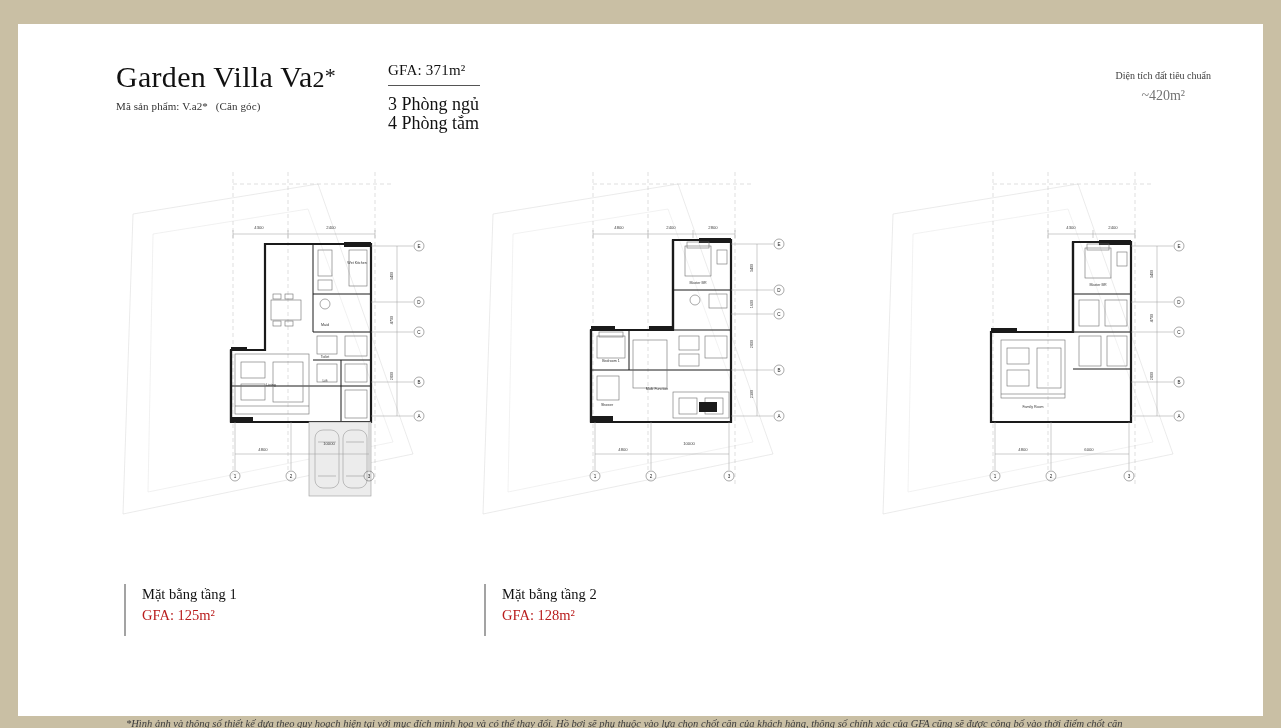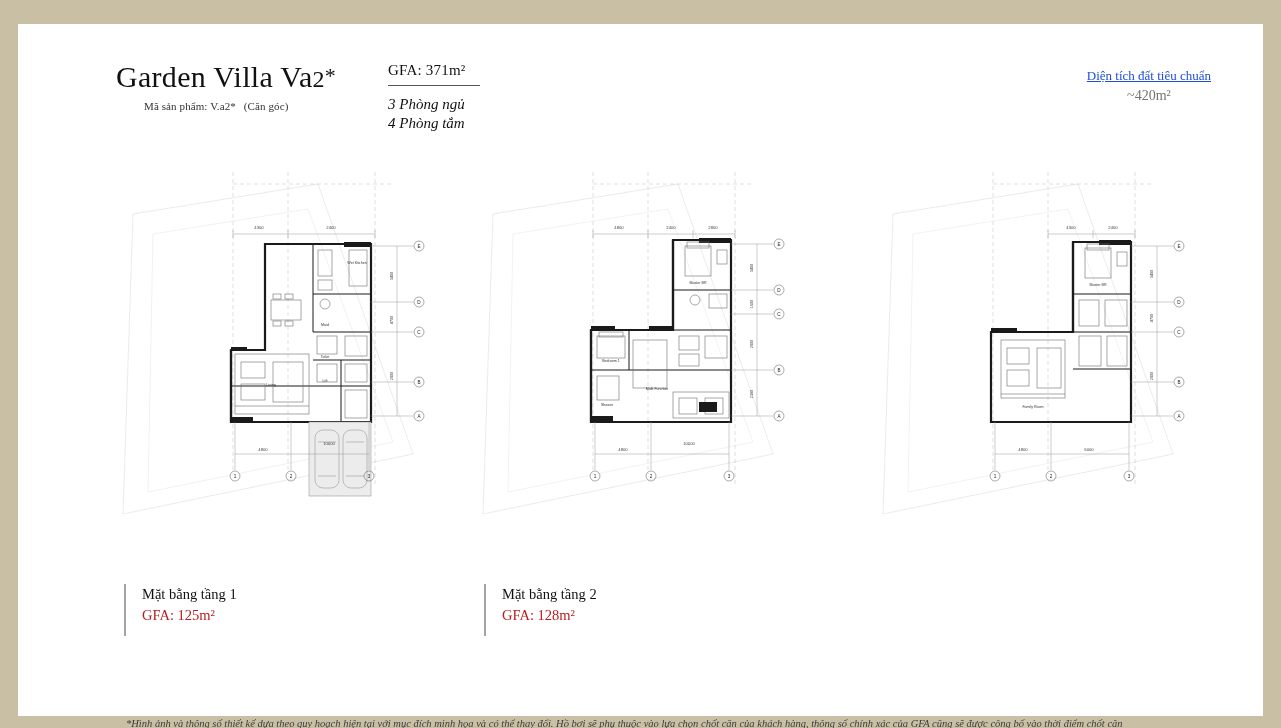--- a/index.html
+++ b/index.html
@@ -58,21 +58,20 @@
   .main-title .star {
     font-size: 22px;
     vertical-align: 4px;
   }
   .product-code {
     margin-top: 6px;
     font-family: "Liberation Serif", serif;
     font-size: 11px;
     color: #333;
     letter-spacing: 0.1px;
-    margin-left: 28px;
   }
   .product-code .corner {
     margin-left: 8px;
   }
 
   .gfa-block {
     position: absolute;
     left: 370px;
     top: 38px;
     width: 190px;
@@ -83,37 +82,35 @@
     padding-bottom: 6px;
     letter-spacing: 0.2px;
   }
   .gfa-rule {
     width: 92px;
     height: 1px;
     background: #555;
     margin-bottom: 9px;
   }
   .gfa-line {
-    font-size: 15px;
+    font-size: 18px;
     line-height: 19px;
     color: #111;
-    font-style: italic;
   }
 
   .land-block {
     position: absolute;
     right: 52px;
     top: 42px;
     text-align: center;
     line-height: 20px;
   }
   .land-title {
-    font-size: 13px;
-    color: #1d4ed8;
-    text-decoration: underline;
+    font-size: 10px;
+    color: #404040;
   }
   .land-value {
     font-size: 14px;
     color: #737373;
   }
 
   
   .plans {
     position: absolute;
     left: 0;

